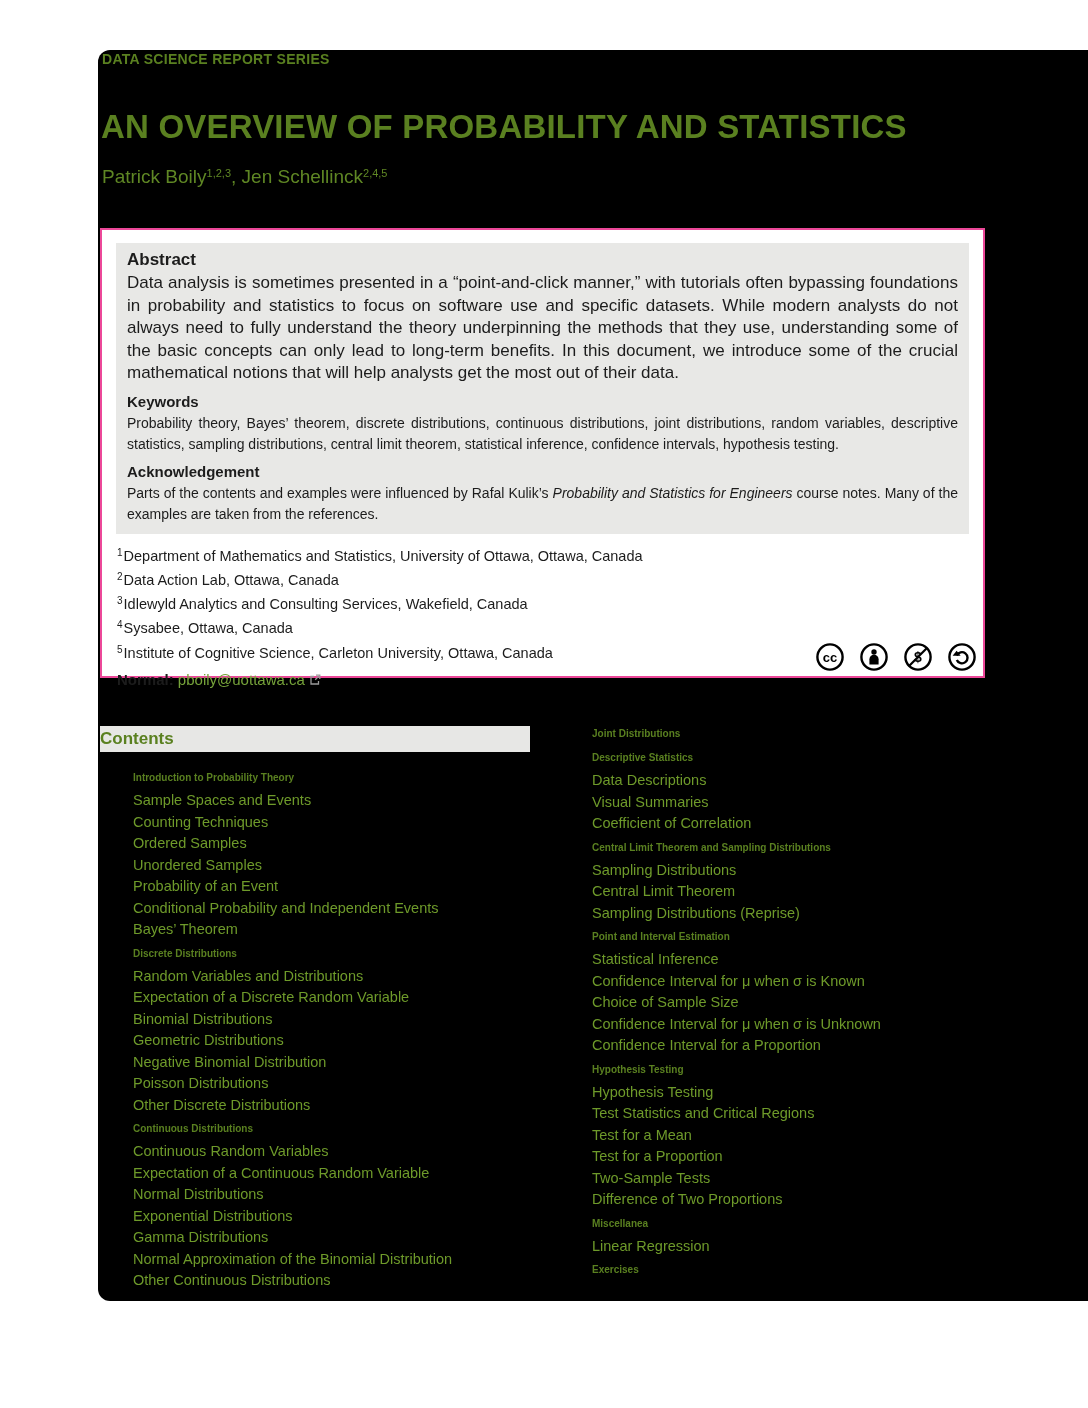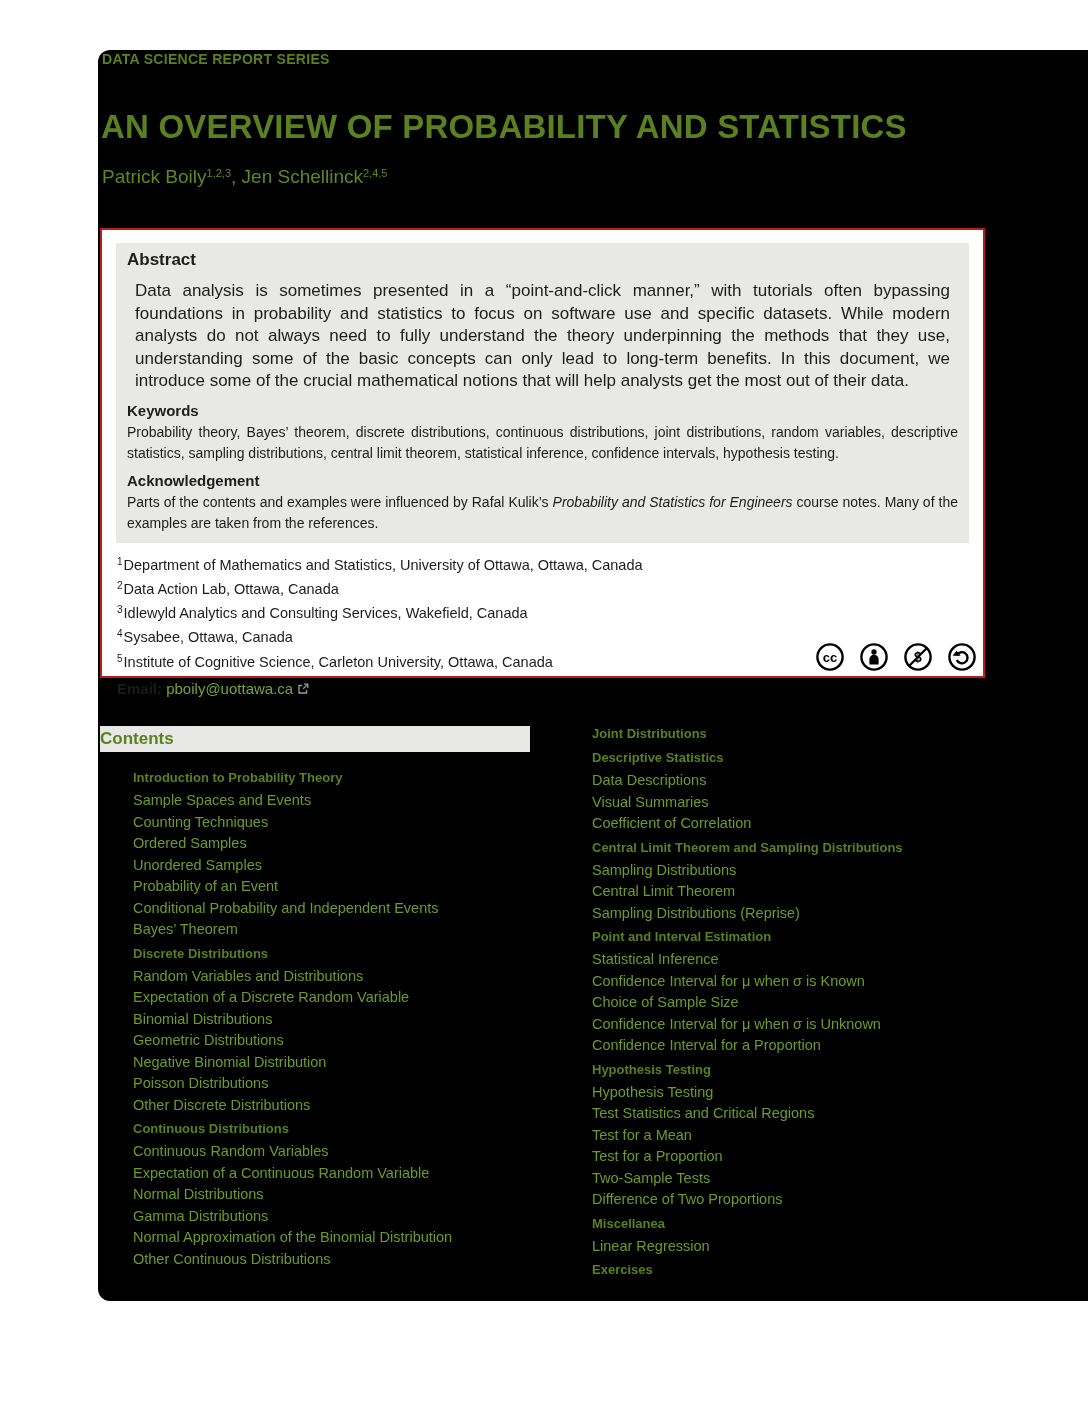--- a/index.html
+++ b/index.html
@@ -5,44 +5,44 @@
   html,body{margin:0;padding:0;background:#ffffff;}
   .page{position:relative;width:1088px;height:1408px;background:#ffffff;overflow:hidden;
         font-family:"Liberation Sans",sans-serif;}
   .black-canvas{position:absolute;left:98px;top:50px;width:1072px;height:1251px;background:#000000;overflow:hidden;border-radius:12px;}
 
   .series{position:absolute;left:4px;top:1px;font-size:14px;font-weight:bold;color:#5a8020;letter-spacing:.3px;}
   .doc-title{position:absolute;left:3px;top:58px;font-size:33px;font-weight:bold;color:#5a8020;letter-spacing:.2px;white-space:nowrap;}
   .authors{position:absolute;left:4px;top:116px;font-size:19px;color:#5f8724;}
   .authors sup{font-size:11px;position:relative;top:1px;}
 
-  .info-box{position:absolute;left:2px;top:178px;width:881px;height:446px;background:#ffffff;border:2px solid #b91c1c;}
+  .info-box{position:absolute;left:2px;top:178px;width:881px;height:446px;background:#ffffff;border:2px solid #ec4899;}
   .abstract-box{margin:13px 14px 0 14px;background:#e8e8e6;padding:5px 11px 9px 11px;color:#1c1c1c;}
   .abs-h{font-size:17px;font-weight:bold;margin:0;line-height:24px;}
-  .abs-p{font-size:17px;line-height:22.5px;text-align:justify;margin:8px;}
+  .abs-p{font-size:17px;line-height:22.5px;text-align:justify;margin:0;}
   .kw-h{font-size:15px;font-weight:bold;margin:7px 0 1px 0;line-height:20px;}
   .kw-p{font-size:14px;line-height:21px;text-align:justify;margin:0;}
   .ack-italic{font-style:italic;}
 
   .affils{margin:8px 0 0 15px;font-size:14.5px;line-height:19.5px;color:#1c1c1c;}
   .affils sup{font-size:10px;position:relative;top:1px;margin-right:1px;}
   .email-row{margin:8px 0 0 15px;font-size:15px;color:#1c1c1c;}
   .email-label{font-weight:bold;}
   .email-link{color:#76a33a;text-decoration:none;}
   .ext-icon{margin-left:4px;vertical-align:-1px;}
 
   .cc-row{position:absolute;right:6px;bottom:4px;display:flex;gap:14px;}
   .cc-badge{display:block;}
 
   .contents-bar{position:absolute;left:2px;top:676px;width:430px;height:26px;background:#e7e7e5;
                 line-height:26px;font-size:17px;font-weight:bold;color:#5a8020;}
   .toc-col{position:absolute;}
   .toc-left{left:35px;top:715px;width:445px;}
   .toc-right{left:494px;top:671px;width:420px;}
-  .toc-section-title{font-size:13px;font-weight:bold;color:#5a8020;line-height:22px;margin:2px 0 1px 0;white-space:nowrap;}
+  .toc-section-title{font-size:10px;font-weight:bold;color:#5a8020;line-height:22px;margin:2px 0 1px 0;white-space:nowrap;}
   .toc-item{font-size:14.5px;color:#6e9a2a;line-height:21.5px;white-space:nowrap;cursor:pointer;}
 </style>
 </head>
 <body>
 
 <div class="page">
   <div class="black-canvas">
 
     <div class="series">DATA SCIENCE REPORT SERIES</div>
     <div class="doc-title">AN OVERVIEW OF PROBABILITY AND STATISTICS</div>
@@ -61,21 +61,21 @@
 
       <div class="affils">
         <div><sup>1</sup><span>Department of Mathematics and Statistics, University of Ottawa, Ottawa, Canada</span></div>
         <div><sup>2</sup><span>Data Action Lab, Ottawa, Canada</span></div>
         <div><sup>3</sup><span>Idlewyld Analytics and Consulting Services, Wakefield, Canada</span></div>
         <div><sup>4</sup><span>Sysabee, Ottawa, Canada</span></div>
         <div><sup>5</sup><span>Institute of Cognitive Science, Carleton University, Ottawa, Canada</span></div>
       </div>
 
       <div class="email-row">
-        <span class="email-label">Email:</span>
+        <span class="email-label">Normal:</span>
         <a class="email-link" href="#">pboily@uottawa.ca</a><svg class="ext-icon" width="12" height="12" viewBox="0 0 12 12">
             <path d="M5 2.5H2v7.5h7.5V7" fill="none" stroke="#9a9a9a" stroke-width="1.3"></path>
             <path d="M7 1.2h3.8V5" fill="none" stroke="#9a9a9a" stroke-width="1.3"></path>
             <path d="M10.6 1.4L6.2 5.8" fill="none" stroke="#9a9a9a" stroke-width="1.3"></path>
           </svg>
       </div>
 
       <div class="cc-row">
         <svg class="cc-badge" width="30" height="30" viewBox="0 0 30 30">
           <circle cx="15" cy="15" r="12.6" fill="none" stroke="#000" stroke-width="2.4"></circle>
@@ -128,20 +128,21 @@
             <div class="toc-item">Other Discrete Distributions</div>
           </div>
         </div>
 
         <div class="toc-section">
           <div class="toc-section-title">Continuous Distributions</div>
           <div>
             <div class="toc-item">Continuous Random Variables</div>
             <div class="toc-item">Expectation of a Continuous Random Variable</div>
             <div class="toc-item">Normal Distributions</div>
+            <div class="toc-item">Exponential Distributions</div>
             <div class="toc-item">Gamma Distributions</div>
             <div class="toc-item">Normal Approximation of the Binomial Distribution</div>
             <div class="toc-item">Other Continuous Distributions</div>
           </div>
         </div>
       </div>
 
     <div class="toc-col toc-right">
 
         <div class="toc-section">

